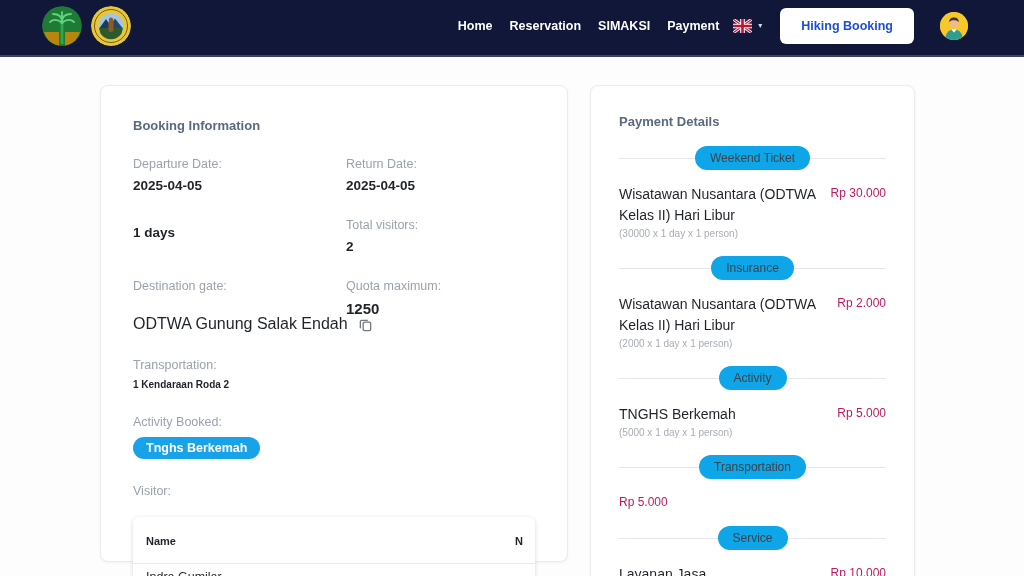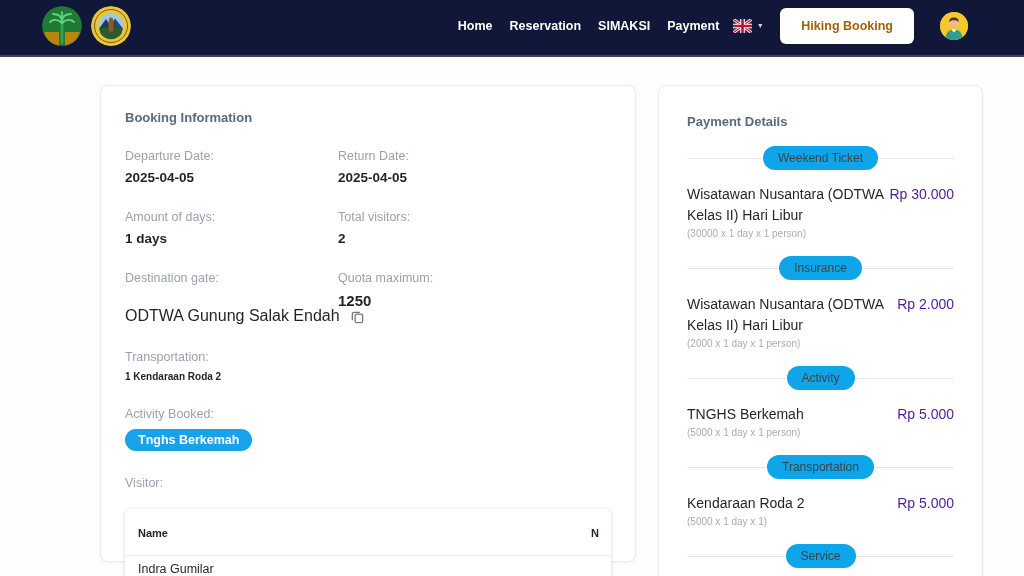--- a/index.html
+++ b/index.html
@@ -9,31 +9,31 @@
   
   .navbar { height:57px; background:#101739; border-bottom:2px solid #3d4463;
     display:flex; align-items:center; padding:0 56px 4px 42px; }
   .logos { display:flex; align-items:center; gap:9px; }
   .logo { width:40px; height:40px; border-radius:50%; display:block; }
   .nav-right { margin-left:auto; display:flex; align-items:center; }
   .nav-link { color:#ffffff; font-size:12.5px; font-weight:700; margin-left:17px;
     cursor:pointer; text-decoration:none; }
   .lang { display:flex; align-items:center; margin-left:14px; cursor:pointer; }
   .lang .caret { color:#d6d9e4; font-size:8px; margin-left:6px; }
-  .cta-btn { margin-left:18px; background:#ffffff; color:#a16207; border:none;
+  .cta-btn { margin-left:18px; background:#ffffff; color:#1d4ed8; border:none;
     border-radius:6px; padding:11px 21px; font-size:12.5px; font-weight:700;
     font-family:"Liberation Sans", sans-serif; cursor:pointer; }
   .avatar { width:28px; height:28px; border-radius:50%; background:#f7c928;
     margin-left:26px; overflow:hidden; cursor:pointer; flex:none; }
 
   
   .main { display:flex; align-items:flex-start; gap:22px; padding:28px 0 0 100px; }
   .card { background:#ffffff; border:1px solid #ebebf0; border-radius:8px;
     box-shadow:0 1px 3px rgba(25,30,60,0.05); }
-  .card-left { width:536px; height:477px; padding:24px; }
+  .card-left { width:468px; height:477px; padding:32px; }
   .card-right { width:325px; height:560px; padding:28px; }
 
   
   .section-title { font-size:13px; font-weight:700; color:#5a6a7e; }
   .bi-grid { margin-top:24px; display:grid; grid-template-columns:213px 1fr;
     row-gap:25px; }
   .bi-label { font-size:12.5px; color:#9aa2ad; }
   .bi-value { margin-top:7px; font-size:13.5px; font-weight:700; color:#1f2329; }
   .bi-value.lg { font-size:16px; font-weight:400; display:flex; align-items:center;
     margin-top:22px; white-space:nowrap; }
@@ -53,21 +53,21 @@
 
   
   .pd-divider { display:flex; align-items:center; margin:17px 0 14px 0; }
   .pd-divider .line { flex:1; height:1px; background:#e4e6ea; }
   .pd-pill { background:#0ea5e9; color:#3c4248; font-size:12px; font-weight:500;
     padding:5px 15px; border-radius:999px; white-space:nowrap; }
   .pd-item { display:flex; justify-content:space-between; margin-bottom:2px; }
   .pd-item-left { width:212px; }
   .pd-name { font-size:14px; color:#1f2329; line-height:1.5; }
   .pd-sub { font-size:10px; color:#a7adb5; margin-top:2px; }
-  .pd-price { font-size:14px; color:#4c1d95; white-space:nowrap; padding-top:2px; }
+  .pd-price { font-size:12px; color:#be185d; white-space:nowrap; padding-top:2px; }
 </style>
 </head>
 <body>
 
 <div class="navbar">
   <div class="logos">
     <svg class="logo" viewBox="0 0 40 40">
       <circle cx="20" cy="20" r="20" fill="#1e7a35"></circle>
       <path d="M2 26 A20 20 0 0 0 17 39.8 L17 26 Z" fill="#b8860b"></path>
       <path d="M38 26 A20 20 0 0 1 23 39.8 L23 26 Z" fill="#b8860b"></path>
@@ -132,21 +132,20 @@
       <div>
         <div class="bi-label">Departure Date:</div>
         <div class="bi-value">2025-04-05</div>
       </div>
       <div>
         <div class="bi-label">Return Date:</div>
         <div class="bi-value">2025-04-05</div>
       </div>
 
       <div>
-        <div class="bi-label">Amount of days:</div>
         <div class="bi-value">1 days</div>
       </div>
       <div>
         <div class="bi-label">Total visitors:</div>
         <div class="bi-value">2</div>
       </div>
 
       <div>
         <div class="bi-label">Destination gate:</div>
         <div class="bi-value lg">
@@ -228,24 +227,20 @@
       </div>
       <div class="pd-price">Rp 5.000</div>
     </div>
 
     <div class="pd-divider">
       <span class="line"></span>
       <span class="pd-pill">Transportation</span>
       <span class="line"></span>
     </div>
     <div class="pd-item">
-      <div class="pd-item-left">
-        <div class="pd-name">Kendaraan Roda 2</div>
-        <div class="pd-sub">(5000 x 1 day x 1)</div>
-      </div>
       <div class="pd-price">Rp 5.000</div>
     </div>
 
     <div class="pd-divider">
       <span class="line"></span>
       <span class="pd-pill">Service</span>
       <span class="line"></span>
     </div>
     <div class="pd-item">
       <div class="pd-item-left">

